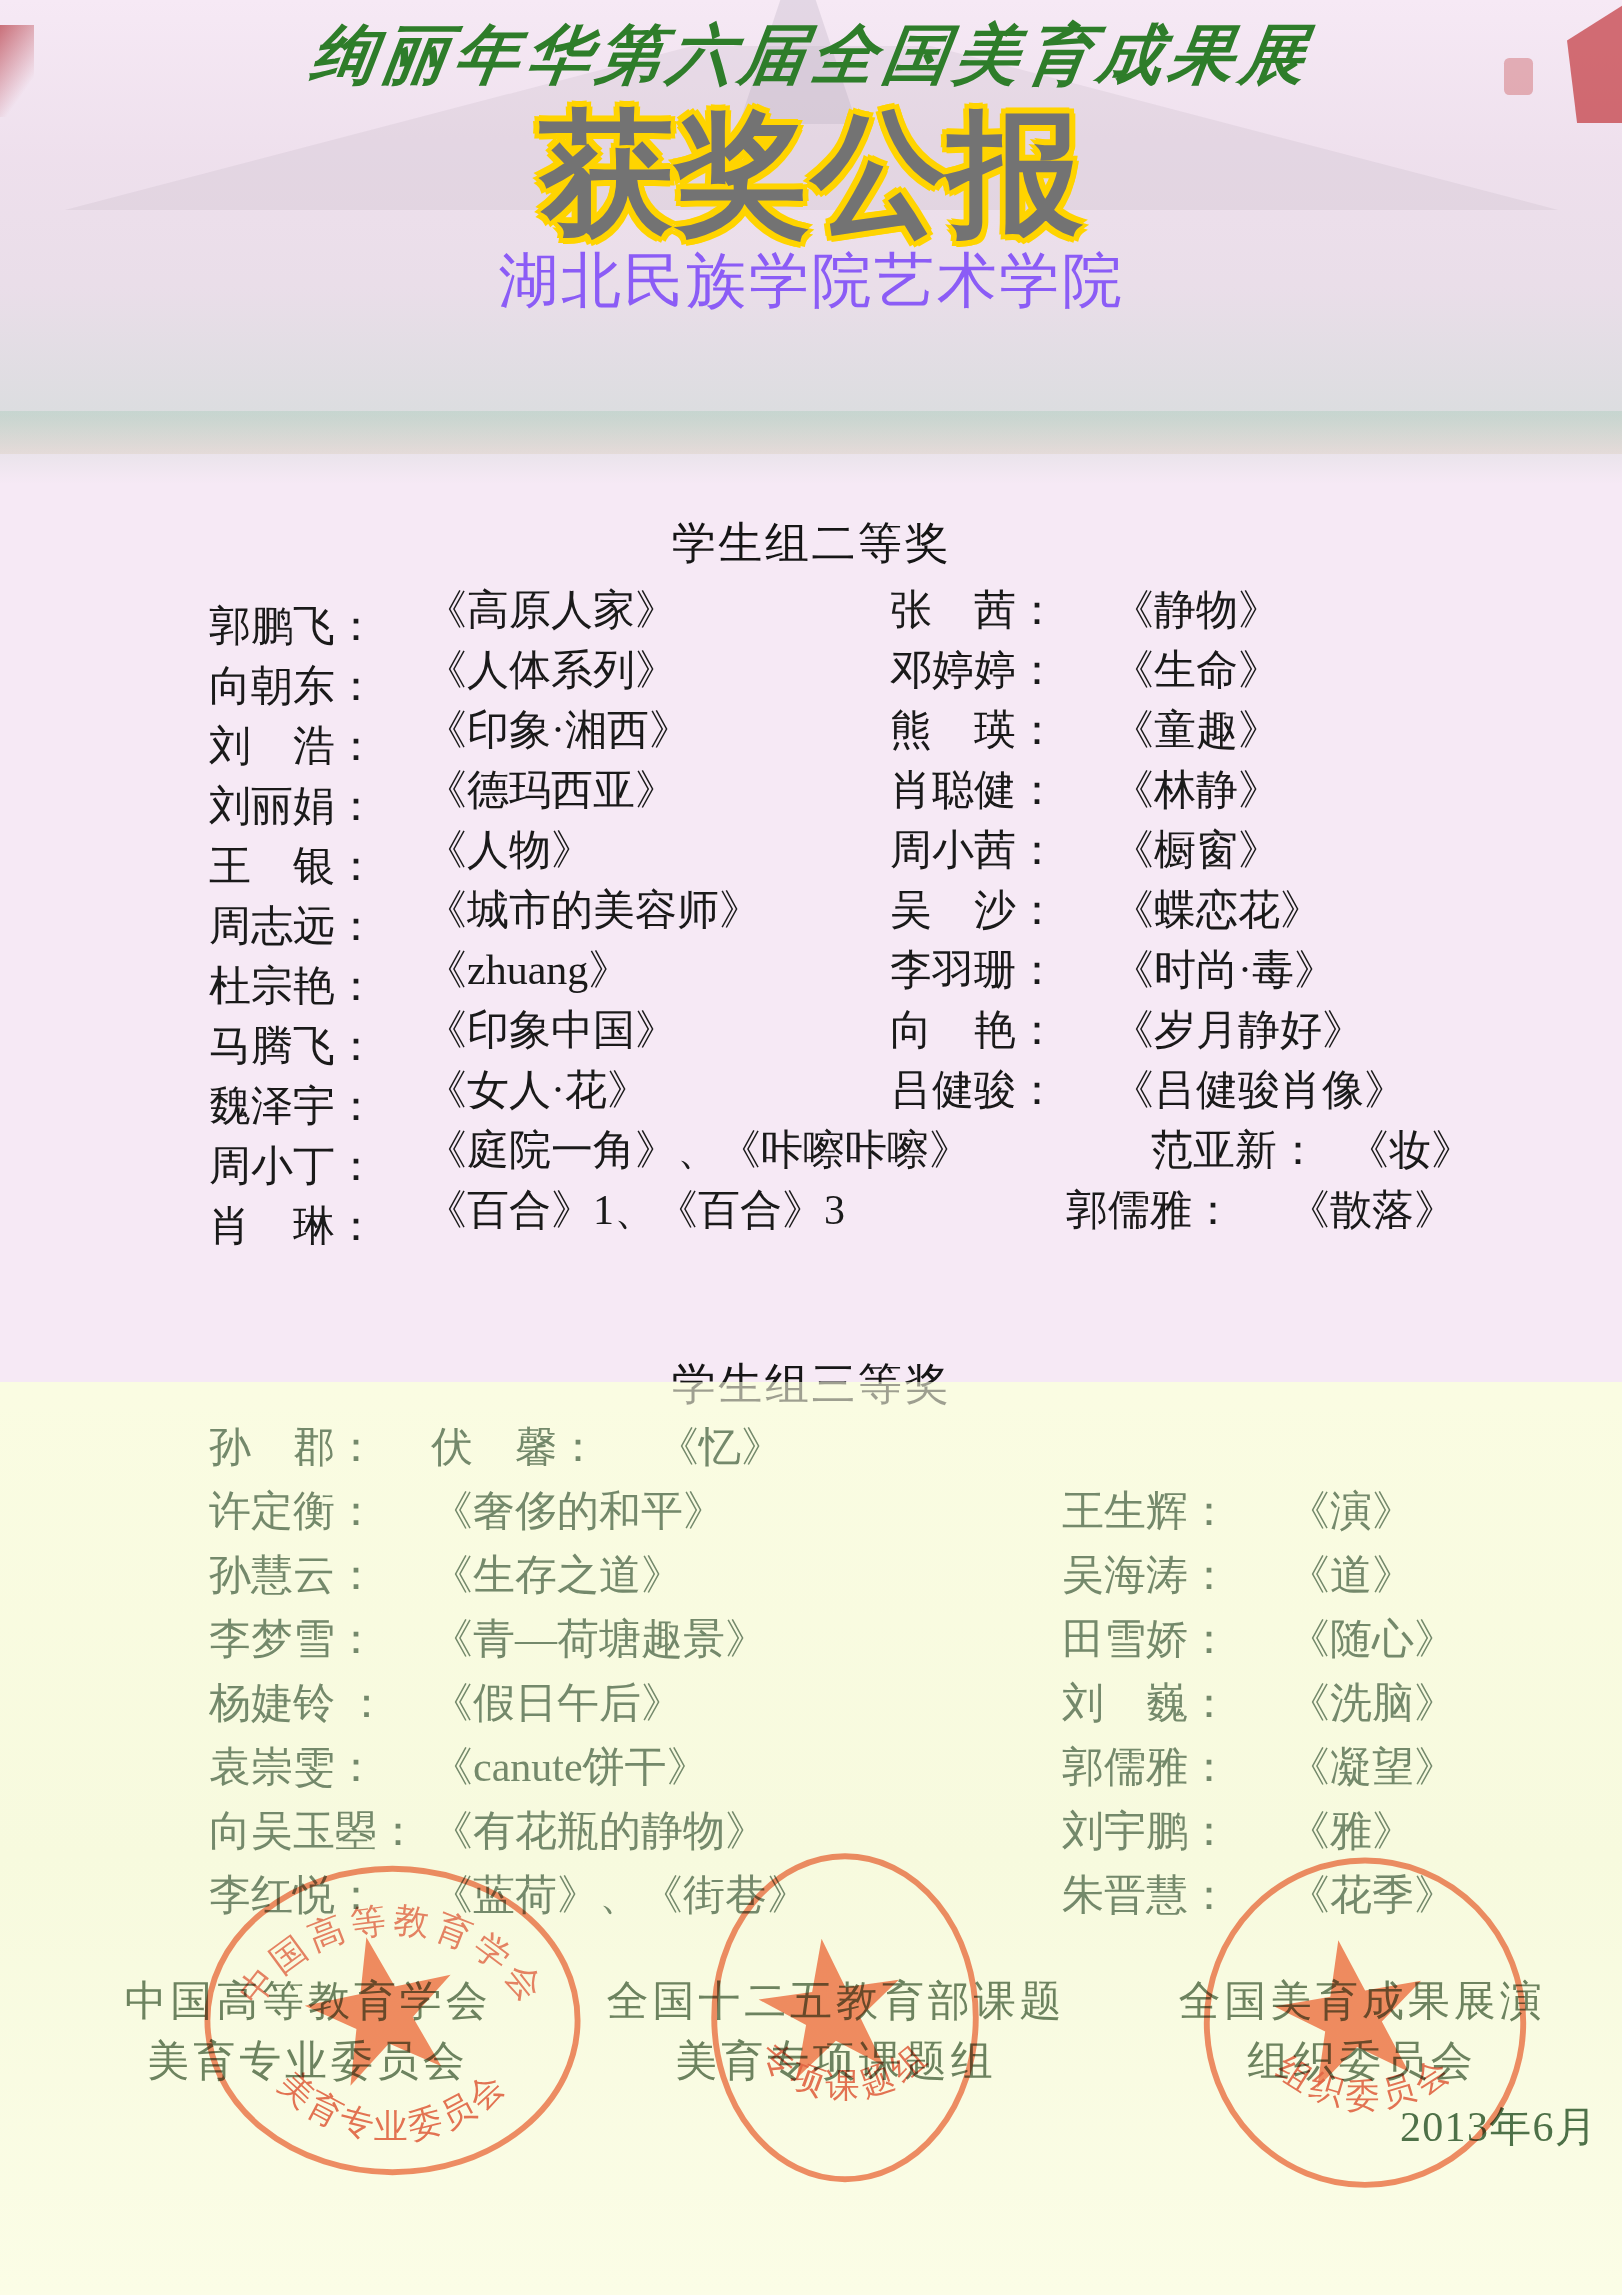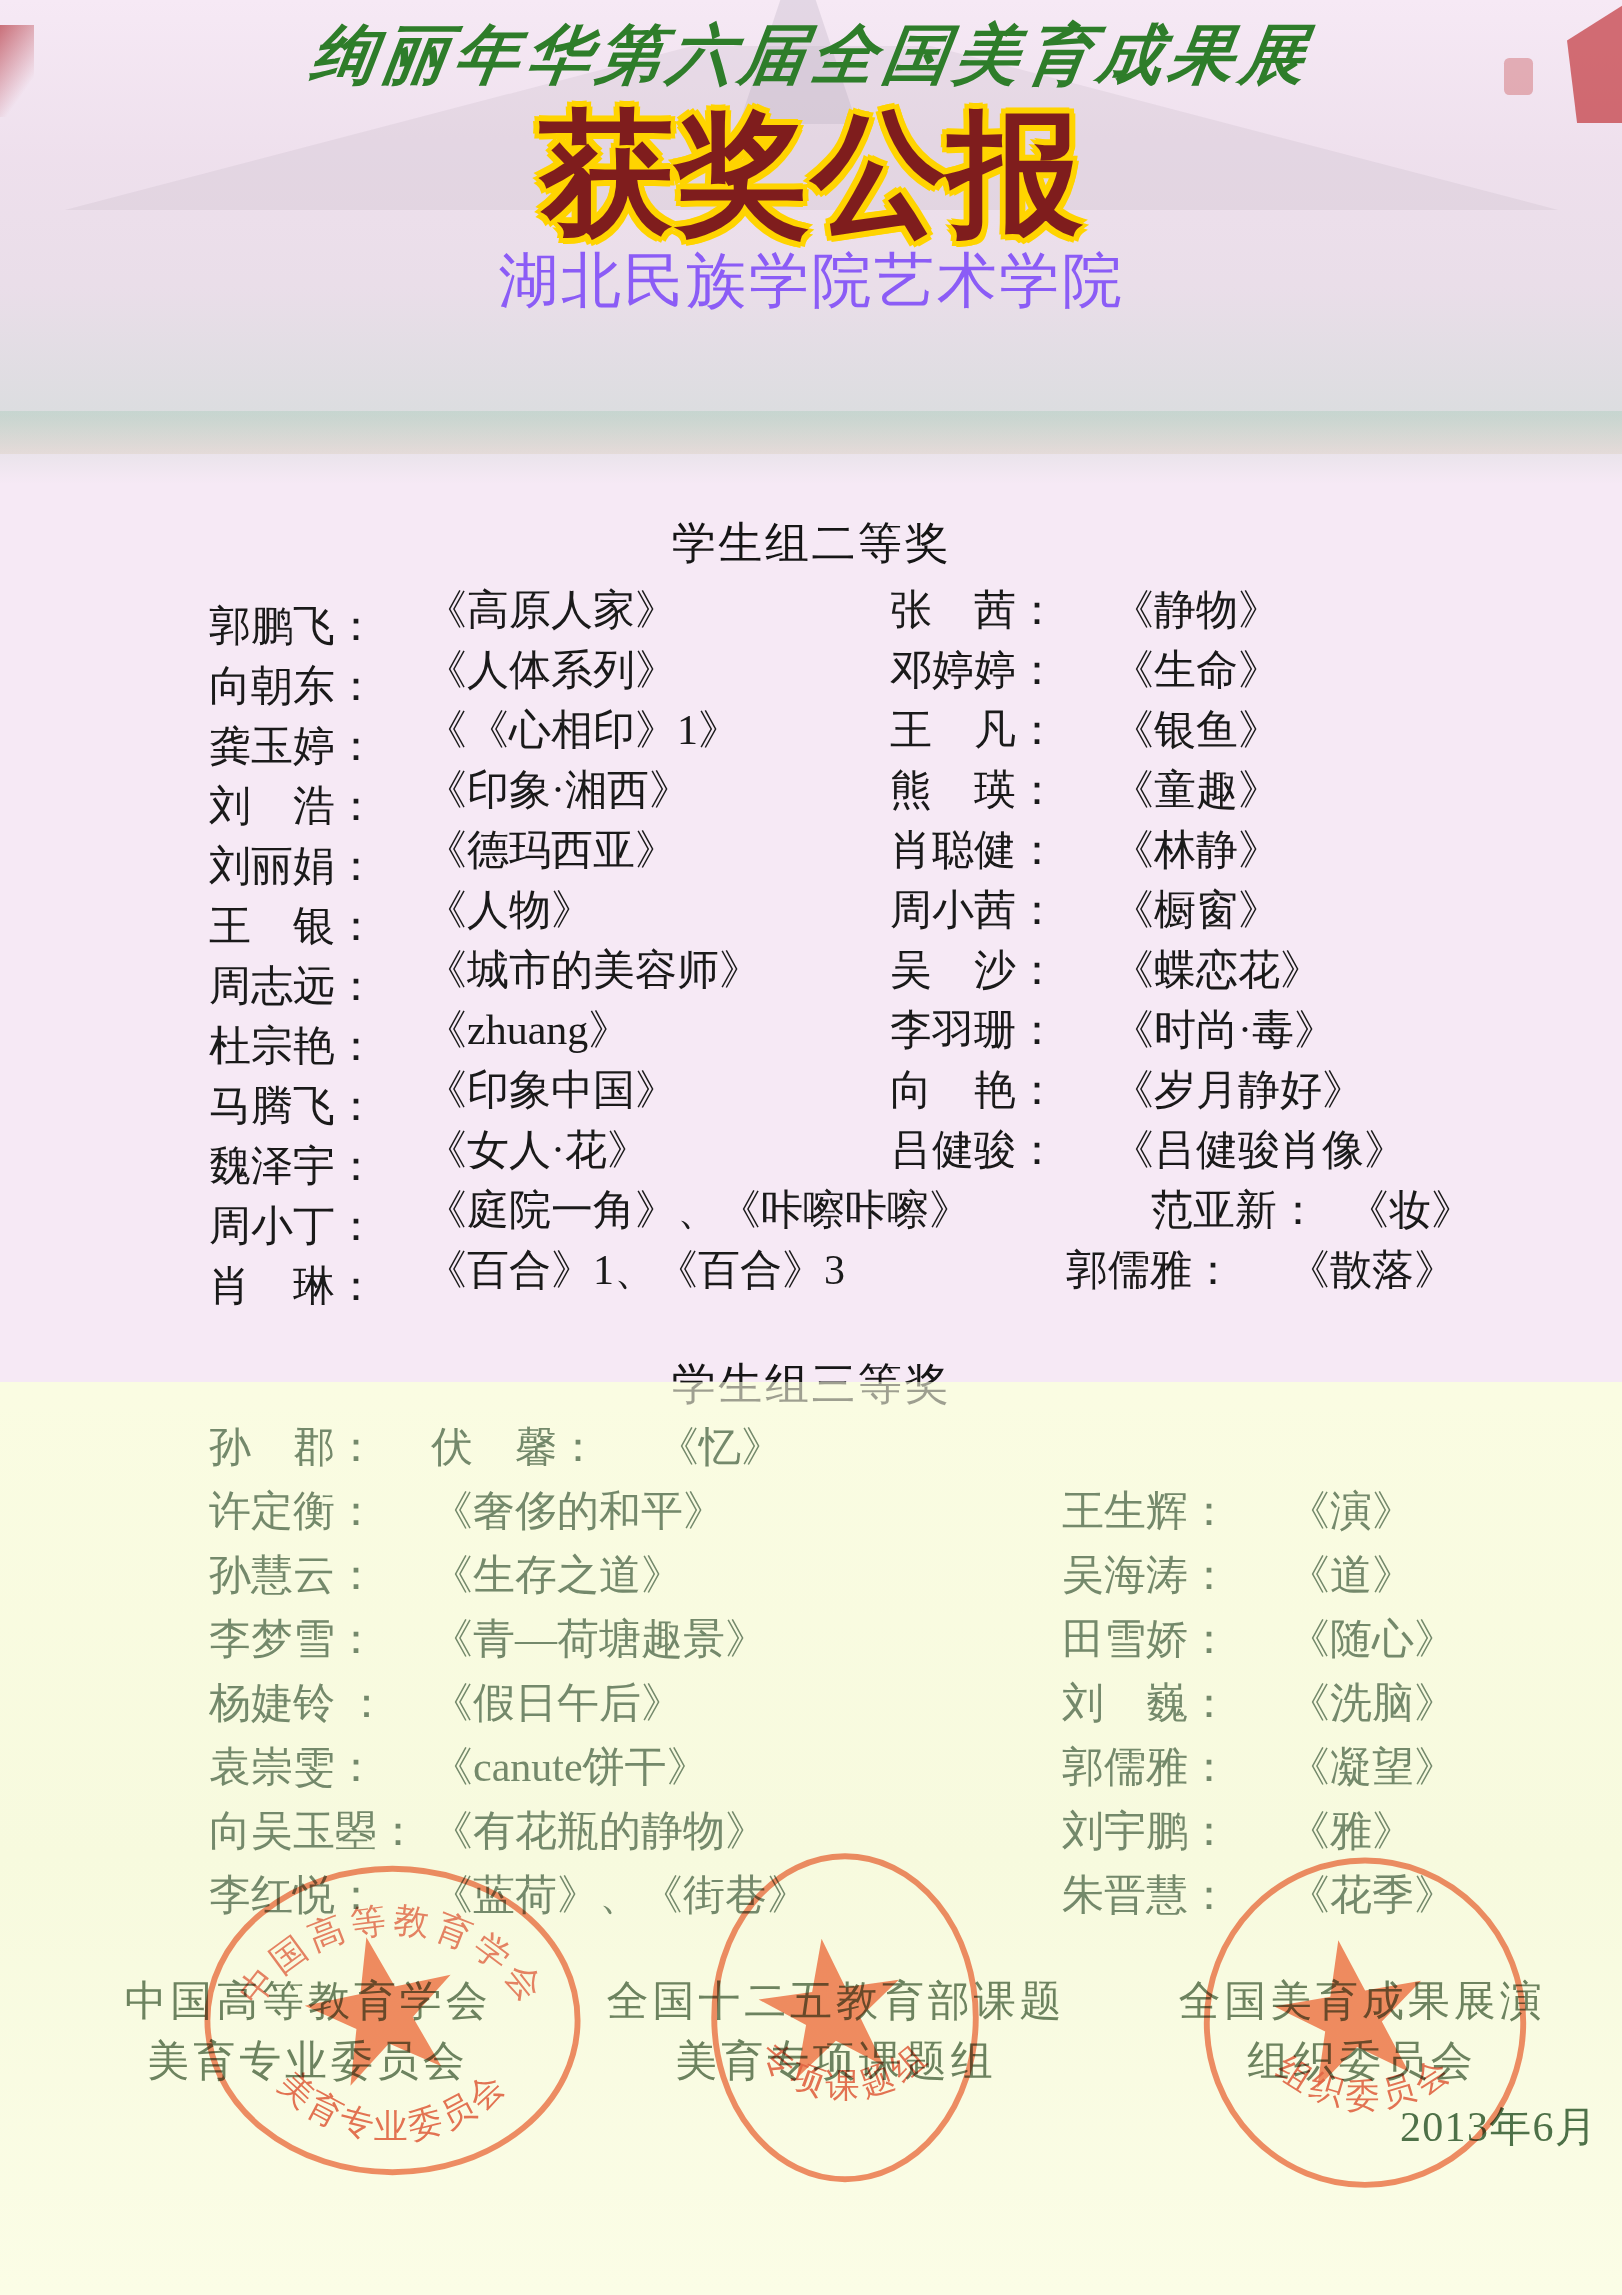--- a/index.html
+++ b/index.html
@@ -86,44 +86,38 @@
   <div class="photo-band"></div>
   <div class="roof-silhouette"></div>
   <div class="tower-silhouette"></div>
   <div class="eave-band"></div>
   <div class="corner-red-left"></div>
   <div class="corner-red-right"></div>
   <div class="corner-red-small"></div>
   <div class="bottom-panel"></div>
 
   <div class="event-title" style="color:#2e7d2a;">绚丽年华第六届全国美育成果展</div>
-  <div class="award-banner" style="color:#7f1d1d;text-shadow:
+  <div class="award-banner" style="color:#737373;text-shadow:
          -5.9px 0 #ffd400, 5.9px 0 #ffd400, 0 -5.9px #ffd400, 0 5.9px #ffd400,
          -4.6px -4.6px #ffd400, 4.6px -4.6px #ffd400, -4.6px 4.6px #ffd400, 4.6px 4.6px #ffd400;">获奖公报</div>
   <div class="school-name">湖北民族学院艺术学院</div>
 
   <div class="section-heading h-second">学生组二等奖</div>
   <div class="prize-list list-second">
     <div class="prow">
       <span class="ln">郭鹏飞：</span>
         <span class="lw">《高原人家》</span>
         <span class="rn">张　茜：</span>
         <span class="rw">《静物》</span>
     </div>
     <div class="prow">
       <span class="ln">向朝东：</span>
         <span class="lw">《人体系列》</span>
         <span class="rn">邓婷婷：</span>
         <span class="rw">《生命》</span>
-    </div>
-    <div class="prow">
-      <span class="ln">龚玉婷：</span>
-        <span class="lw">《《心相印》1》</span>
-        <span class="rn">王　凡：</span>
-        <span class="rw">《银鱼》</span>
     </div>
     <div class="prow">
       <span class="ln">刘　浩：</span>
         <span class="lw">《印象·湘西》</span>
         <span class="rn">熊　瑛：</span>
         <span class="rw">《童趣》</span>
     </div>
     <div class="prow">
       <span class="ln">刘丽娟：</span>
         <span class="lw">《德玛西亚》</span>

